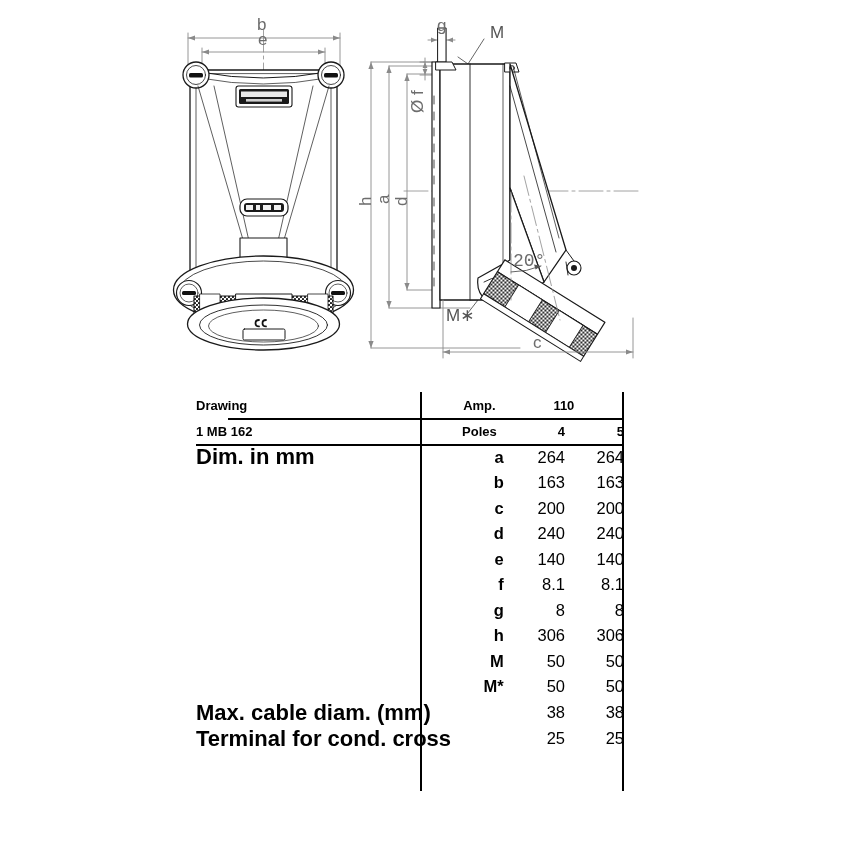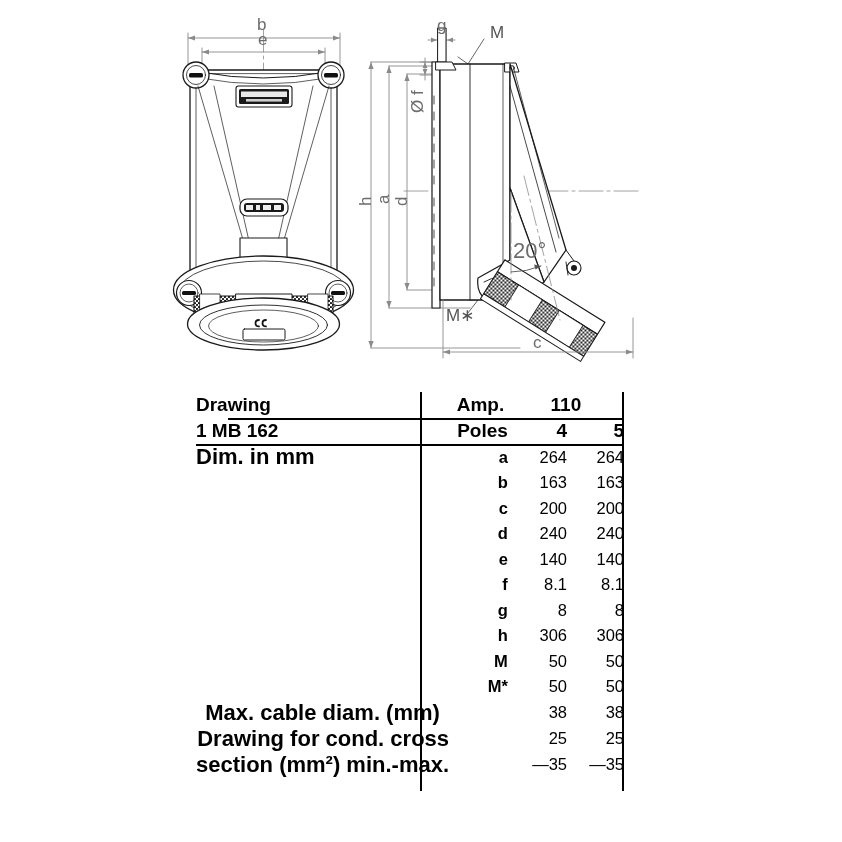--- a/index.html
+++ b/index.html
@@ -38,21 +38,21 @@
     border-collapse:collapse;
     font-family:"Liberation Sans", sans-serif;
   }
   table.spec td{padding:0;vertical-align:middle;}
 
   .c-label{width:166px;text-align:left;font-weight:bold;font-size:22px;padding-left:22px;}
   .c-dim{width:58px;text-align:right;font-weight:bold;font-size:16.5px;padding-right:10px;}
   .c-v1{width:84px;text-align:right;font-size:16.5px;padding-right:22px;}
   .c-v2{width:80px;text-align:right;font-size:16.5px;padding-right:14px;}
 
-  .hdr td{font-weight:bold;font-size:19px;}
+  .hdr td{font-weight:bold;font-size:13px;}
   .hdr .c-v1,.hdr .c-v2{font-weight:bold;}
 
   .row{height:25.5px;}
   .row-hdr{height:26px;}
 
   
   .vrule{position:absolute;background:#000;width:2px;}
   .vrule.r-left{left:420px;top:0px;height:399px;}
   .vrule.r-right{left:622px;top:0px;height:399px;}
 
@@ -300,21 +300,21 @@
 
     <div class="dimlabel" style="left:437px;top:17px;">g</div>
     <div class="dimlabel dark" style="left:490px;top:24px;">M</div>
 
     <div class="dimlabel rot" style="left:409px;top:113px;">Ø f</div>
 
     <div class="dimlabel rot" style="left:357px;top:206px;">h</div>
     <div class="dimlabel rot" style="left:375px;top:204px;">a</div>
     <div class="dimlabel rot" style="left:393px;top:206px;">d</div>
 
-    <div class="dimlabel" style="left:513px;top:240px;font-size:22px;">20°</div>
+    <div class="dimlabel" style="left:513px;top:252px;font-size:18px;font-family:Liberation Mono, monospace;">20°</div>
 
     <div class="dimlabel dark" style="left:446px;top:307px;">M∗</div>
 
     <div class="dimlabel" style="left:533px;top:334px;">c</div>
   </div>
 
   <div class="table-wrap">
     <div class="vrule r-left"></div>
     <div class="vrule r-right"></div>
     <div class="hrule h-amp"></div>
@@ -322,21 +322,21 @@
 
     <table class="spec">
       <tbody>
         <tr class="row-hdr hdr">
           <td class="c-label">Drawing</td>
           <td class="c-dim" style="text-align:center;padding-left:4px;">Amp.</td>
           <td class="c-span" colspan="2">110</td>
         </tr>
         <tr class="row-hdr hdr">
           <td class="c-label">1 MB 162</td>
-          <td class="c-dim" style="text-align:right;padding-left:4px;">Poles</td>
+          <td class="c-dim" style="text-align:center;padding-left:4px;">Poles</td>
           <td class="c-v1">4</td>
           <td class="c-v2">5</td>
         </tr>
       </tbody>
       <tbody id="body-rows">
           <tr class="row">
             <td class="c-label nowrap">Dim. in mm</td>
             <td class="c-dim">a</td>
             <td class="c-v1">264</td>
             <td class="c-v2">264</td>
@@ -389,33 +389,27 @@
             <td class="c-v1">50</td>
             <td class="c-v2">50</td>
           </tr>
           <tr class="row">
             <td class="c-label nowrap"></td>
             <td class="c-dim">M*</td>
             <td class="c-v1">50</td>
             <td class="c-v2">50</td>
           </tr>
           <tr class="row">
-            <td class="c-label nowrap" style="text-align: center; padding-left: 0px; padding-right: 0px; width: 224px;">Max. cable diam. (mm)</td>
+            <td class="c-label nowrap" style="text-align: left; padding-left: 0px; padding-right: 0px; width: 224px;">Max. cable diam. (mm)</td>
             <td class="c-dim"></td>
             <td class="c-v1">38</td>
             <td class="c-v2">38</td>
           </tr>
           <tr class="row">
-            <td class="c-label nowrap" style="text-align: right; padding-left: 0px; padding-right: 0px; width: 224px;">Drawing for cond. cross</td>
+            <td class="c-label nowrap" style="text-align: right; padding-left: 0px; padding-right: 0px; width: 224px;">Terminal for cond. cross</td>
             <td class="c-dim"></td>
             <td class="c-v1">25</td>
             <td class="c-v2">25</td>
-          </tr>
-          <tr class="row">
-            <td class="c-label nowrap" style="text-align: right; padding-left: 0px; padding-right: 0px; width: 224px;">section (mm²) min.-max.</td>
-            <td class="c-dim"></td>
-            <td class="c-v1">—35</td>
-            <td class="c-v2">—35</td>
           </tr>
         </tbody>
     </table>
   </div>
 </div>
 
 </body></html>

